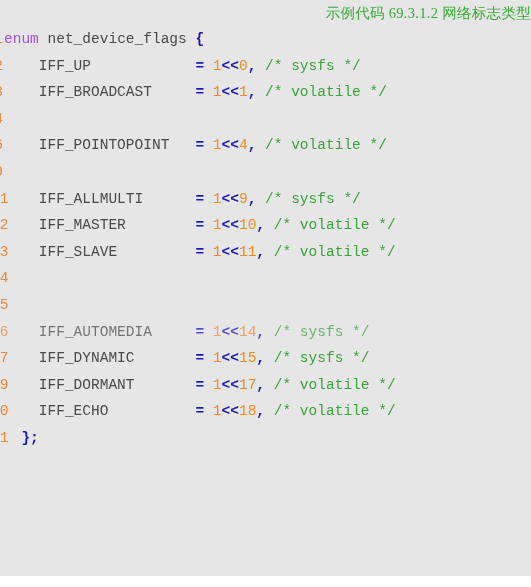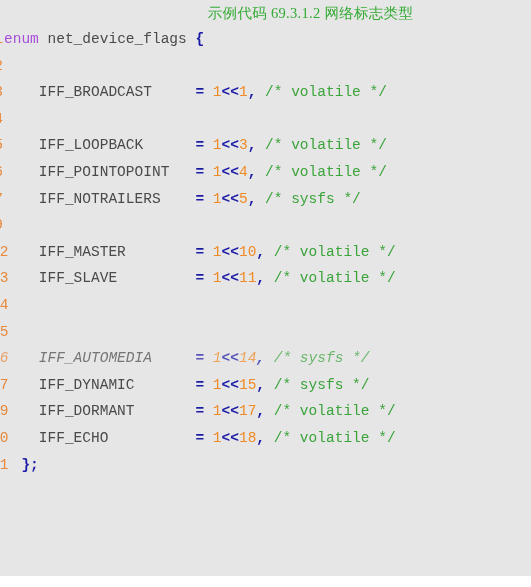--- a/index.html
+++ b/index.html
@@ -33,21 +33,21 @@
   }
 
   
   .caption {
     position: absolute;
     left: 0;
     top: 0px;
     width: 531px;
     height: 26px;
     line-height: 26px;
-    text-align: center;
+    text-align: right;
     padding-left: 90px;
     box-sizing: border-box;
     font-family: "Liberation Serif", "DejaVu Serif", serif;
     font-size: 14.5px;
     color: #33aa33;
     white-space: nowrap;
     letter-spacing: 0.3px;
   }
 
   
@@ -85,21 +85,21 @@
     top: 0;
     white-space: pre;
   }
 
   
   .kw      { color: #a64ddb; }          
   .ident   { color: #4a4a4a; }          
   .punct   { color: #1a1aa6; font-weight: bold; }  
   .num     { color: #f08a24; }          
   .cmt     { color: #3aa33a; }          
-  .faded   { opacity: 0.72; font-style: italic; }           
+  .faded   { opacity: 0.72; }           
 
   .bottom-strip {
     position: absolute;
     left: 0;
     top: 576px;
     width: 531px;
     height: 11px;
     background: #ffffff;
   }
 </style>
@@ -107,27 +107,26 @@
 <body>
 
 <div class="page">
 
   <div class="code-panel">
 
     <div class="caption">示例代码 69.3.1.2 网络标志类型</div>
 
     <div class="code-body">
         <div class="code-line"><span class="lineno">1</span><span class="code-text"><span class="kw">enum</span><span> </span><span class="ident">net_device_flags</span><span> </span><span class="punct">{</span></span></div>
-        <div class="code-line"><span class="lineno">2</span></div>
+        <div class="code-line"><span class="lineno">2</span><span class="code-text"><span class="ident">    IFF_UP            </span><span class="punct">=</span><span> </span><span class="num">1</span><span class="punct">&lt;&lt;</span><span class="num">0</span><span class="punct">,</span><span> </span><span class="cmt">/* sysfs */</span></span></div>
         <div class="code-line"><span class="lineno">3</span><span class="code-text"><span class="ident">    IFF_BROADCAST     </span><span class="punct">=</span><span> </span><span class="num">1</span><span class="punct">&lt;&lt;</span><span class="num">1</span><span class="punct">,</span><span> </span><span class="cmt">/* volatile */</span></span></div>
         <div class="code-line"><span class="lineno">4</span></div>
-        <div class="code-line"><span class="lineno">5</span><span class="code-text"><span class="ident">    IFF_LOOPBACK      </span><span class="punct">=</span><span> </span><span class="num">1</span><span class="punct">&lt;&lt;</span><span class="num">3</span><span class="punct">,</span><span> </span><span class="cmt">/* volatile */</span></span></div>
         <div class="code-line"><span class="lineno">6</span><span class="code-text"><span class="ident">    IFF_POINTOPOINT   </span><span class="punct">=</span><span> </span><span class="num">1</span><span class="punct">&lt;&lt;</span><span class="num">4</span><span class="punct">,</span><span> </span><span class="cmt">/* volatile */</span></span></div>
-        <div class="code-line"><span class="lineno">7</span><span class="code-text"><span class="ident">    IFF_NOTRAILERS    </span><span class="punct">=</span><span> </span><span class="num">1</span><span class="punct">&lt;&lt;</span><span class="num">5</span><span class="punct">,</span><span> </span><span class="cmt">/* sysfs */</span></span></div>
         <div class="code-line"><span class="lineno">9</span></div>
+        <div class="code-line"><span class="lineno">11</span><span class="code-text"><span class="ident">    IFF_ALLMULTI      </span><span class="punct">=</span><span> </span><span class="num">1</span><span class="punct">&lt;&lt;</span><span class="num">9</span><span class="punct">,</span><span> </span><span class="cmt">/* sysfs */</span></span></div>
         <div class="code-line"><span class="lineno">12</span><span class="code-text"><span class="ident">    IFF_MASTER        </span><span class="punct">=</span><span> </span><span class="num">1</span><span class="punct">&lt;&lt;</span><span class="num">10</span><span class="punct">,</span><span> </span><span class="cmt">/* volatile */</span></span></div>
         <div class="code-line"><span class="lineno">13</span><span class="code-text"><span class="ident">    IFF_SLAVE         </span><span class="punct">=</span><span> </span><span class="num">1</span><span class="punct">&lt;&lt;</span><span class="num">11</span><span class="punct">,</span><span> </span><span class="cmt">/* volatile */</span></span></div>
         <div class="code-line"><span class="lineno">14</span></div>
         <div class="code-line"><span class="lineno">15</span></div>
         <div class="code-line faded"><span class="lineno">16</span><span class="code-text"><span class="ident">    IFF_AUTOMEDIA     </span><span class="punct">=</span><span> </span><span class="num">1</span><span class="punct">&lt;&lt;</span><span class="num">14</span><span class="punct">,</span><span> </span><span class="cmt">/* sysfs */</span></span></div>
         <div class="code-line"><span class="lineno">17</span><span class="code-text"><span class="ident">    IFF_DYNAMIC       </span><span class="punct">=</span><span> </span><span class="num">1</span><span class="punct">&lt;&lt;</span><span class="num">15</span><span class="punct">,</span><span> </span><span class="cmt">/* sysfs */</span></span></div>
         <div class="code-line"><span class="lineno">19</span><span class="code-text"><span class="ident">    IFF_DORMANT       </span><span class="punct">=</span><span> </span><span class="num">1</span><span class="punct">&lt;&lt;</span><span class="num">17</span><span class="punct">,</span><span> </span><span class="cmt">/* volatile */</span></span></div>
         <div class="code-line"><span class="lineno">20</span><span class="code-text"><span class="ident">    IFF_ECHO          </span><span class="punct">=</span><span> </span><span class="num">1</span><span class="punct">&lt;&lt;</span><span class="num">18</span><span class="punct">,</span><span> </span><span class="cmt">/* volatile */</span></span></div>
         <div class="code-line"><span class="lineno">21</span><span class="code-text"><span>  </span><span class="punct">};</span></span></div>
       </div>

